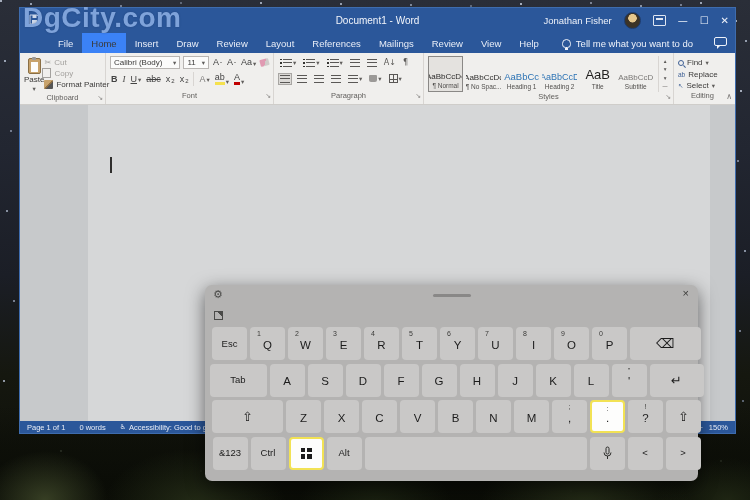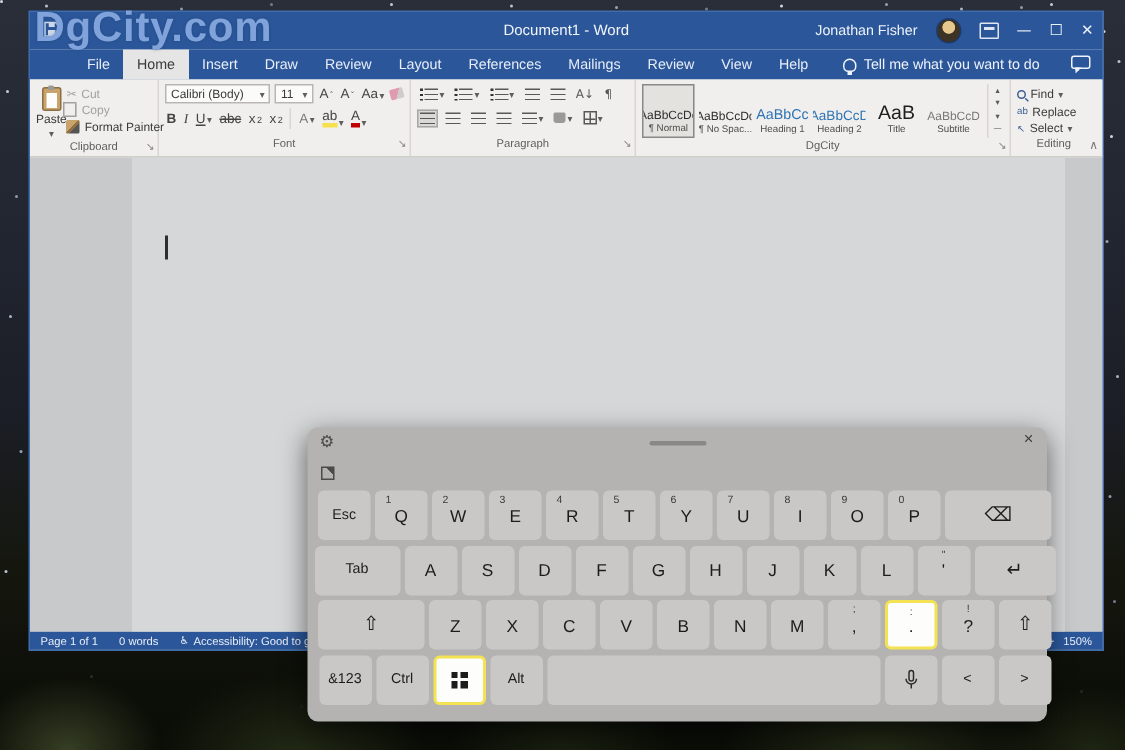--- a/index.html
+++ b/index.html
@@ -39,21 +39,21 @@
   .tb-title { position:absolute; left:0; right:0; text-align:center; font-size:10px; color:#f2f5fb; }
   .tb-right { position:absolute; right:6px; top:0; height:25px; display:flex; align-items:center; gap:12px; }
   .tb-user { font-size:9.5px; color:#eef2fa; }
   .avatar { width:17px; height:17px; border-radius:50%; background:radial-gradient(circle at 50% 35%, #e6c78d 0 4px, #3c3326 4.5px 100%); border:1px solid #1d3a6b; }
   .tb-btn { font-size:10px; color:#eef2fa; cursor:default; font-family:"DejaVu Sans",sans-serif; }
   .ribbon-opts { width:13px; height:11px; border:1px solid #dfe6f2; border-radius:1px; position:relative; }
   .ribbon-opts:after { content:""; position:absolute; left:2px; right:2px; top:2px; height:2px; background:#dfe6f2; }
 
   .tabrow { height:20px; background:#2b579a; display:flex; align-items:stretch; position:relative; font-size:9.5px; color:#e8edf7;padding-left:29px; }
   .tab { padding:0 9px; display:flex; align-items:center; }
-  .tab.active { background:#e5e5e5; color:#3b3a39; }
+  .tab.active { background:#3b82f6; color:#3b3a39; }
   .tellme { display:flex; align-items:center; gap:5px; margin-left:14px; font-size:9.5px; color:#eef2fa; }
   .bulb { width:9px; height:9px; border:1px solid #eef2fa; border-radius:50% 50% 40% 40%; position:relative; }
   .bulb:after { content:""; position:absolute; left:2px; bottom:-3px; width:3px; height:2px; background:#eef2fa; }
   .comment-ic { position:absolute; right:8px; top:4px; width:13px; height:9px; border:1px solid #eef2fa; border-radius:2px; }
   .comment-ic:after { content:""; position:absolute; left:2px; bottom:-4px; border:2px solid transparent; border-top-color:#eef2fa; border-left-color:#eef2fa; }
 
   
   .ribbon { height:52px; background:#f0efed; border-bottom:1px solid #cfcdca; display:flex; position:relative; }
   .grp { border-right:1px solid #d8d5d2; display:flex; flex-direction:column; position:relative; }
   .grp-body { flex:1; padding:3px 4px 0 4px; display:flex; }
@@ -390,21 +390,21 @@
             <span class="nm">Subtitle</span>
           </div>
           <div class="gal-col">
             <span class="gal-btn">▴</span>
             <span class="gal-btn">▾</span>
             <span class="gal-btn">▾—</span>
           </div>
         </div>
       </div>
       <div class="grp-label">
-        <span>DgCity</span>
+        <span>Styles</span>
         <span class="launcher">↘</span>
       </div>
     </div>
 
     <div class="grp g-edit">
       <div class="grp-body">
         <div class="edit-col">
           <div class="mini">
             <span class="mag"></span>
             <span>Find</span>

